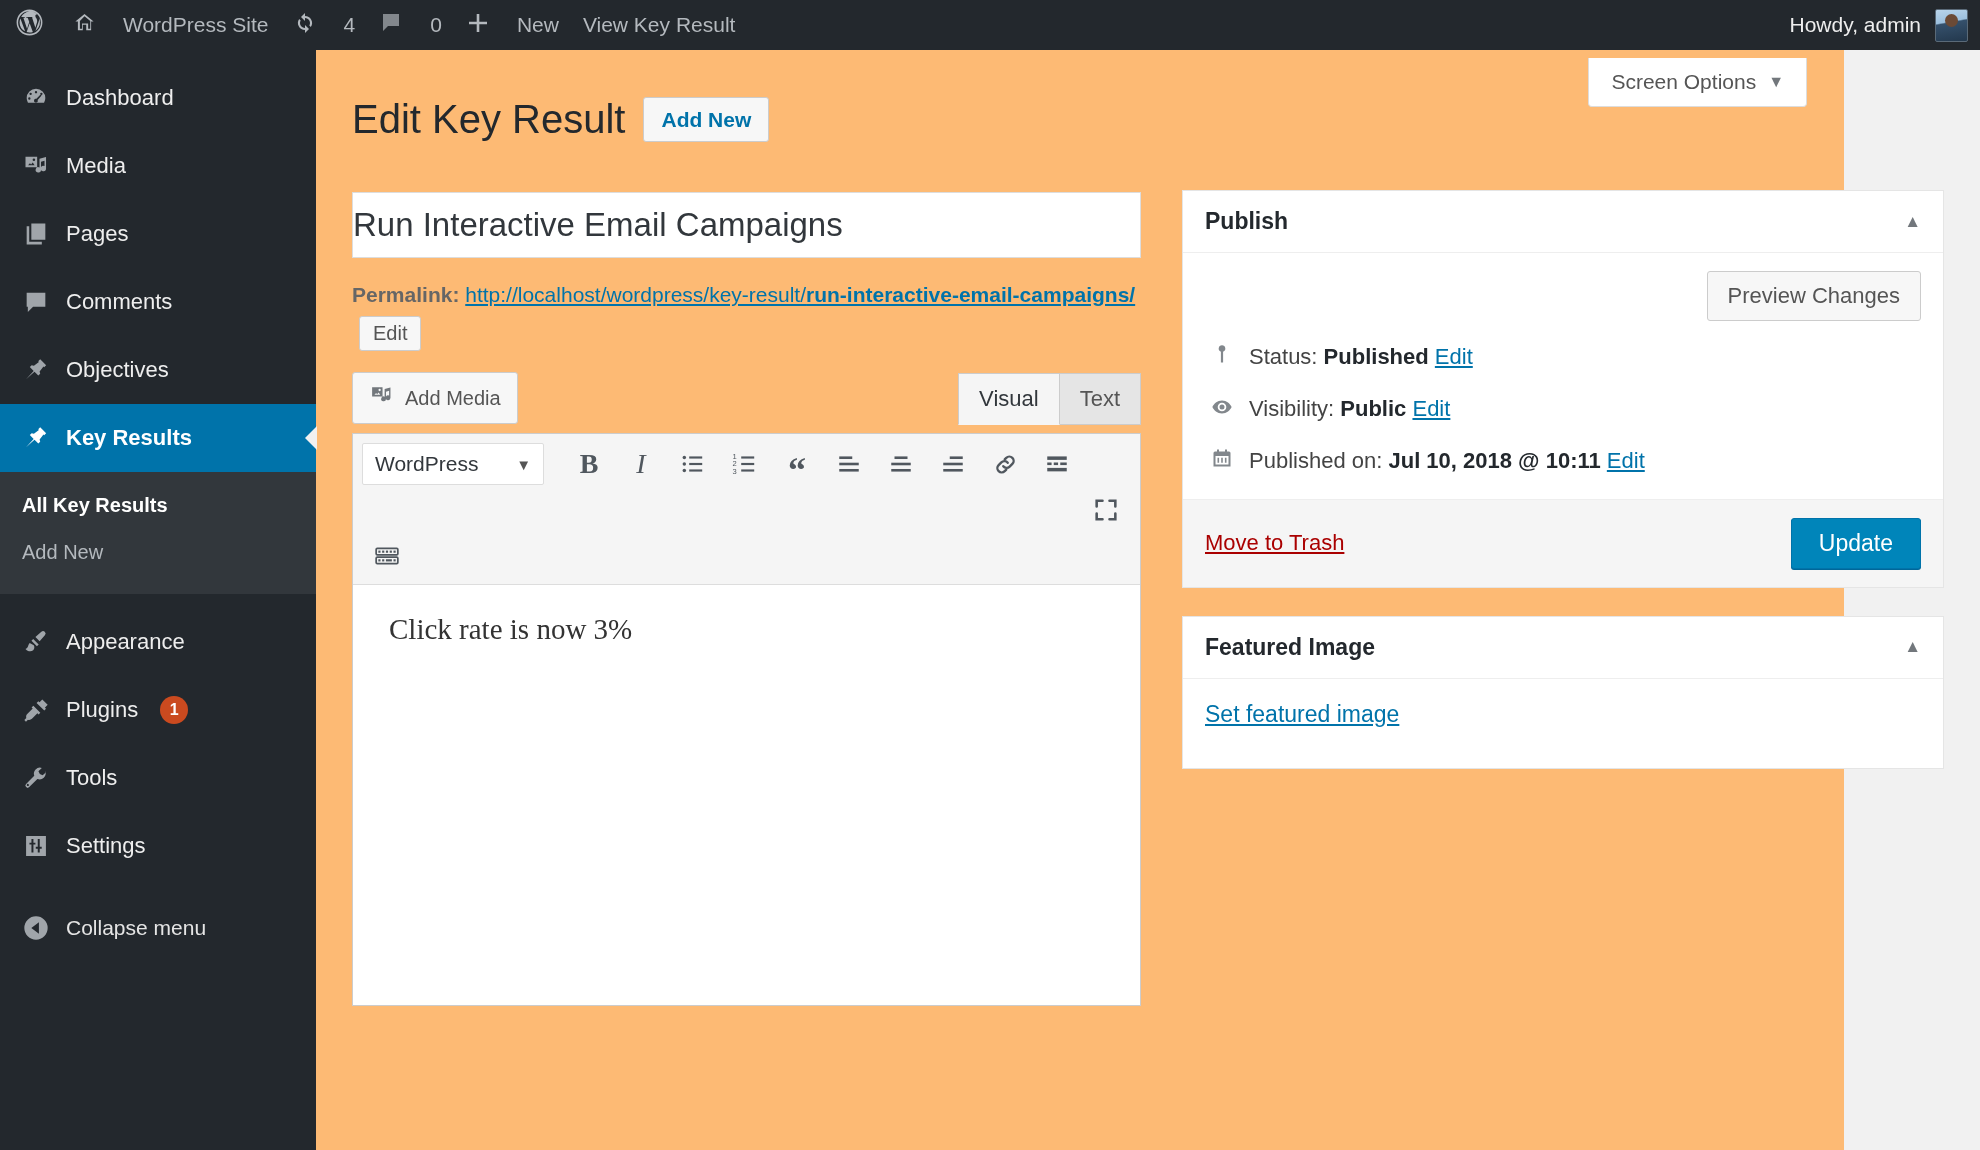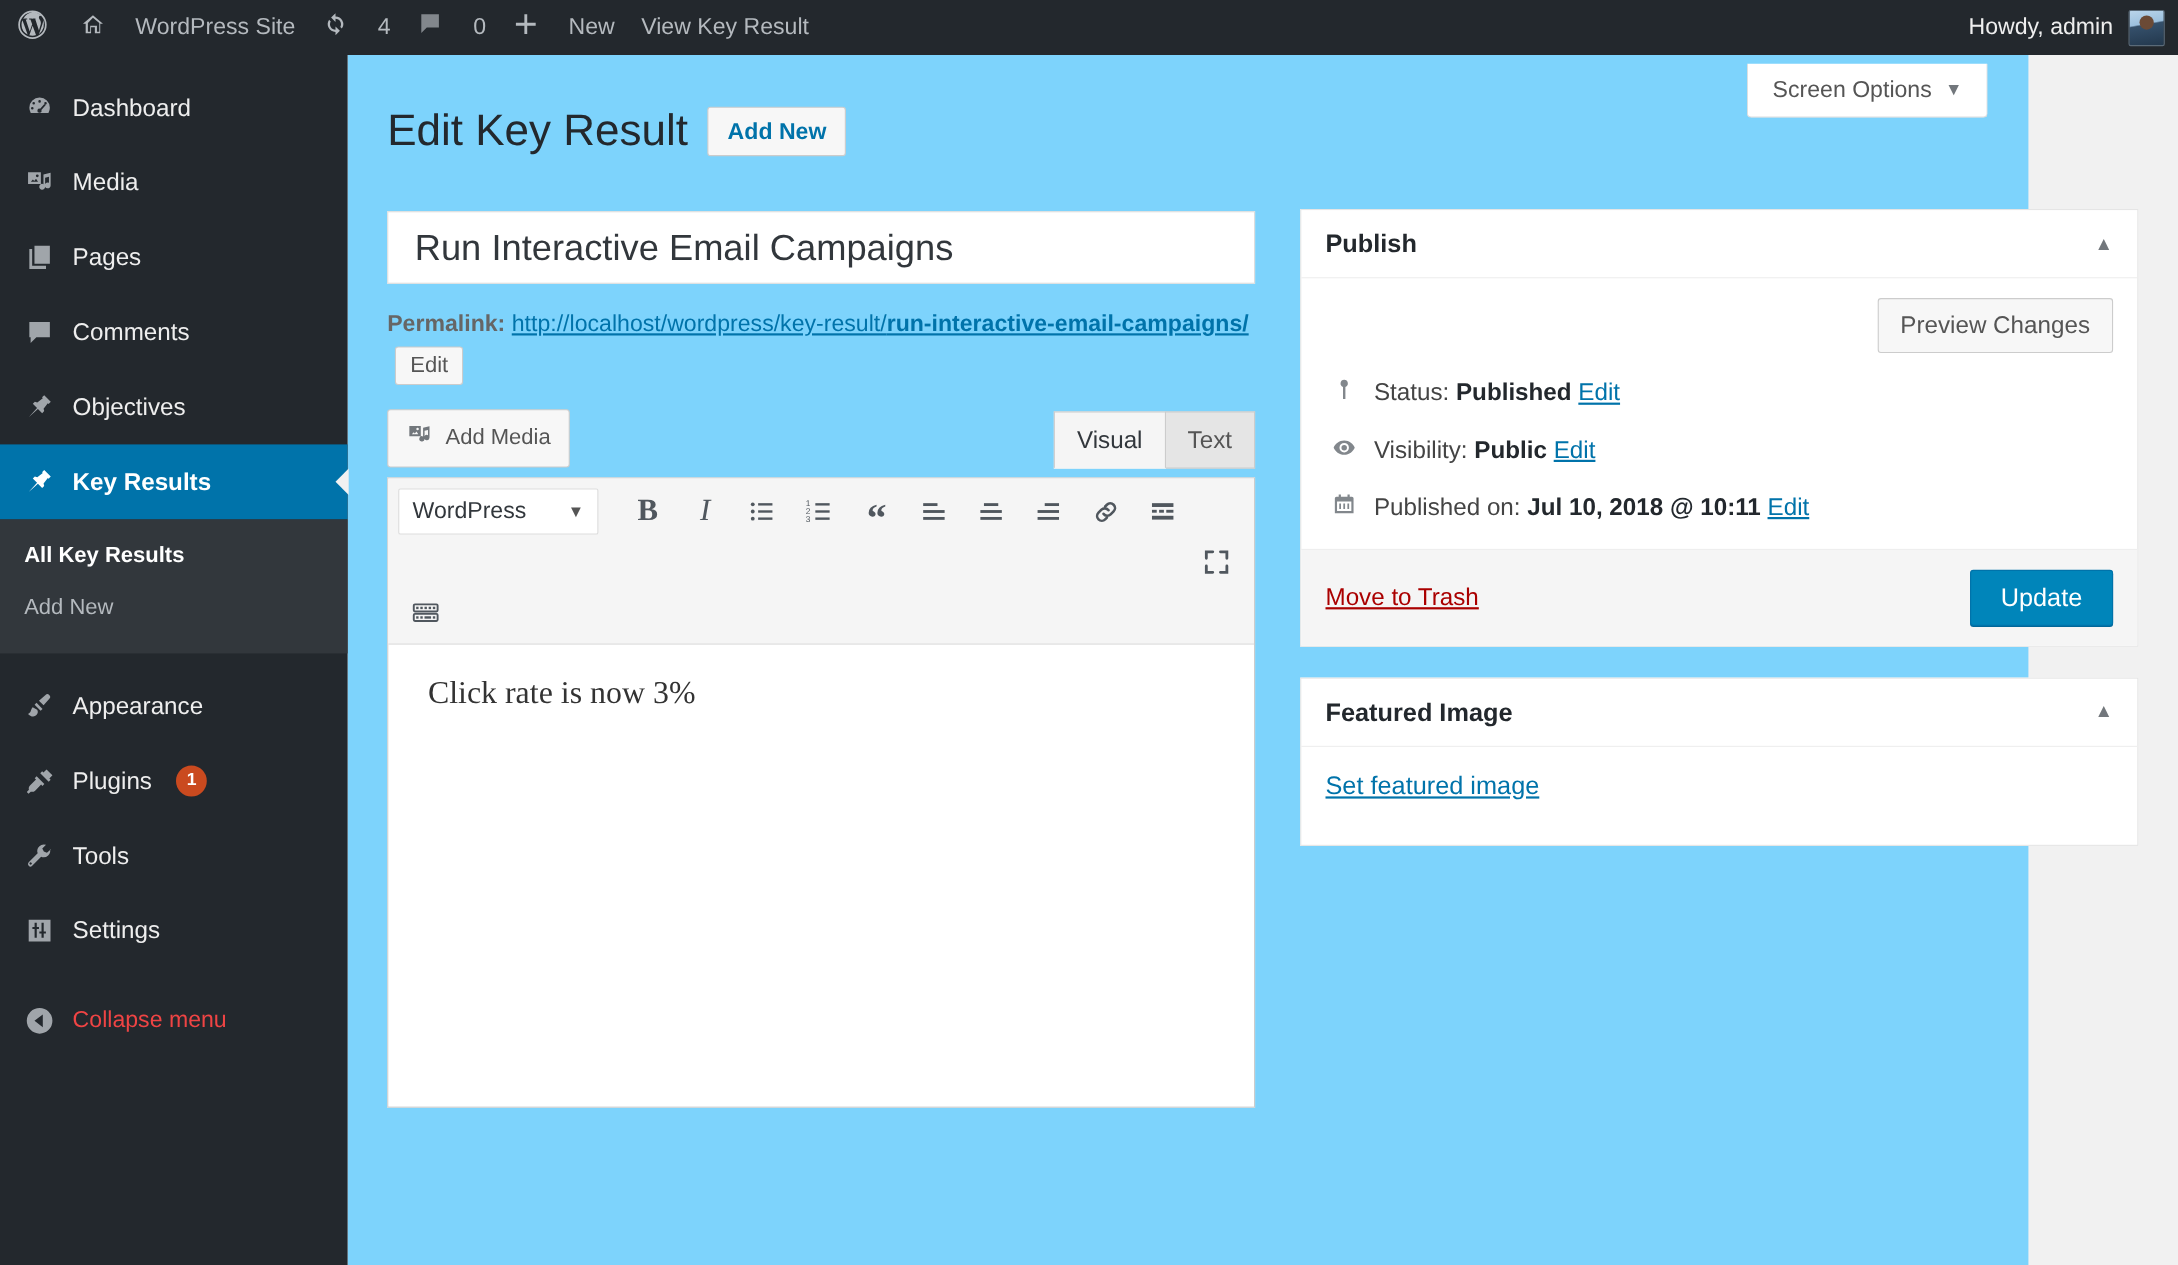--- a/index.html
+++ b/index.html
@@ -66,34 +66,34 @@
     border-style: solid; border-width: 12px 12px 12px 0;
     border-color: transparent #f1f1f1 transparent transparent;
   }
   .menu-sep { height: 14px; }
   .submenu { background: #32373c; padding: 10px 0 18px 0; }
   .submenu-item {
     display: block; padding: 12px 0 12px 22px;
     font-size: 20px; color: #b4b9be;
   }
   .submenu-item.current { color: #fff; font-weight: bold; }
-  .menu-item.collapse { color: #ef4444; font-size: 21px; text-align: right; }
+  .menu-item.collapse { color: #e5e5e5; font-size: 21px; text-align: right; }
   .badge {
     background: #ca4a1f; color: #fff;
     font-size: 16px; font-weight: bold;
     min-width: 28px; height: 28px; border-radius: 14px;
     display: inline-flex; align-items: center; justify-content: center;
     padding: 0 8px; margin-left: 6px;
   }
 
   
   #content {
     position: absolute; top: 50px; left: 316px;
     width: 1528px; height: 1100px;
-    background: #7dd3fc;
+    background: #fdba74;
   }
   #screen-options {
     position: absolute; top: 8px; right: 37px;
     background: #fff; border: 1px solid #ddd; border-top: none;
     border-radius: 0 0 4px 4px;
     padding: 12px 22px;
     font-size: 21px; color: #555;
     display: flex; align-items: center; gap: 12px;
   }
   .caret-down { font-size: 16px; color: #72777c; }
@@ -111,21 +111,21 @@
 
   
   .title-wrap {
     position: absolute; top: 142px; left: 36px;
     width: 789px;
   }
   .title-input {
     width: 100%; height: 66px;
     border: 1px solid #ddd; background: #fff;
     font-size: 33px; color: #32373c;
-    padding: 4px 24px;
+    padding: 4px 0;
     font-family: "Liberation Sans", sans-serif;
   }
   .permalink {
     margin-top: 19px;
     font-size: 21px; color: #666; font-weight: bold;
     line-height: 1.75;
   }
   .permalink a { color: #0073aa; text-decoration: underline; font-weight: normal; }
   .permalink a.slug { font-weight: bold; }
   .btn-small {

